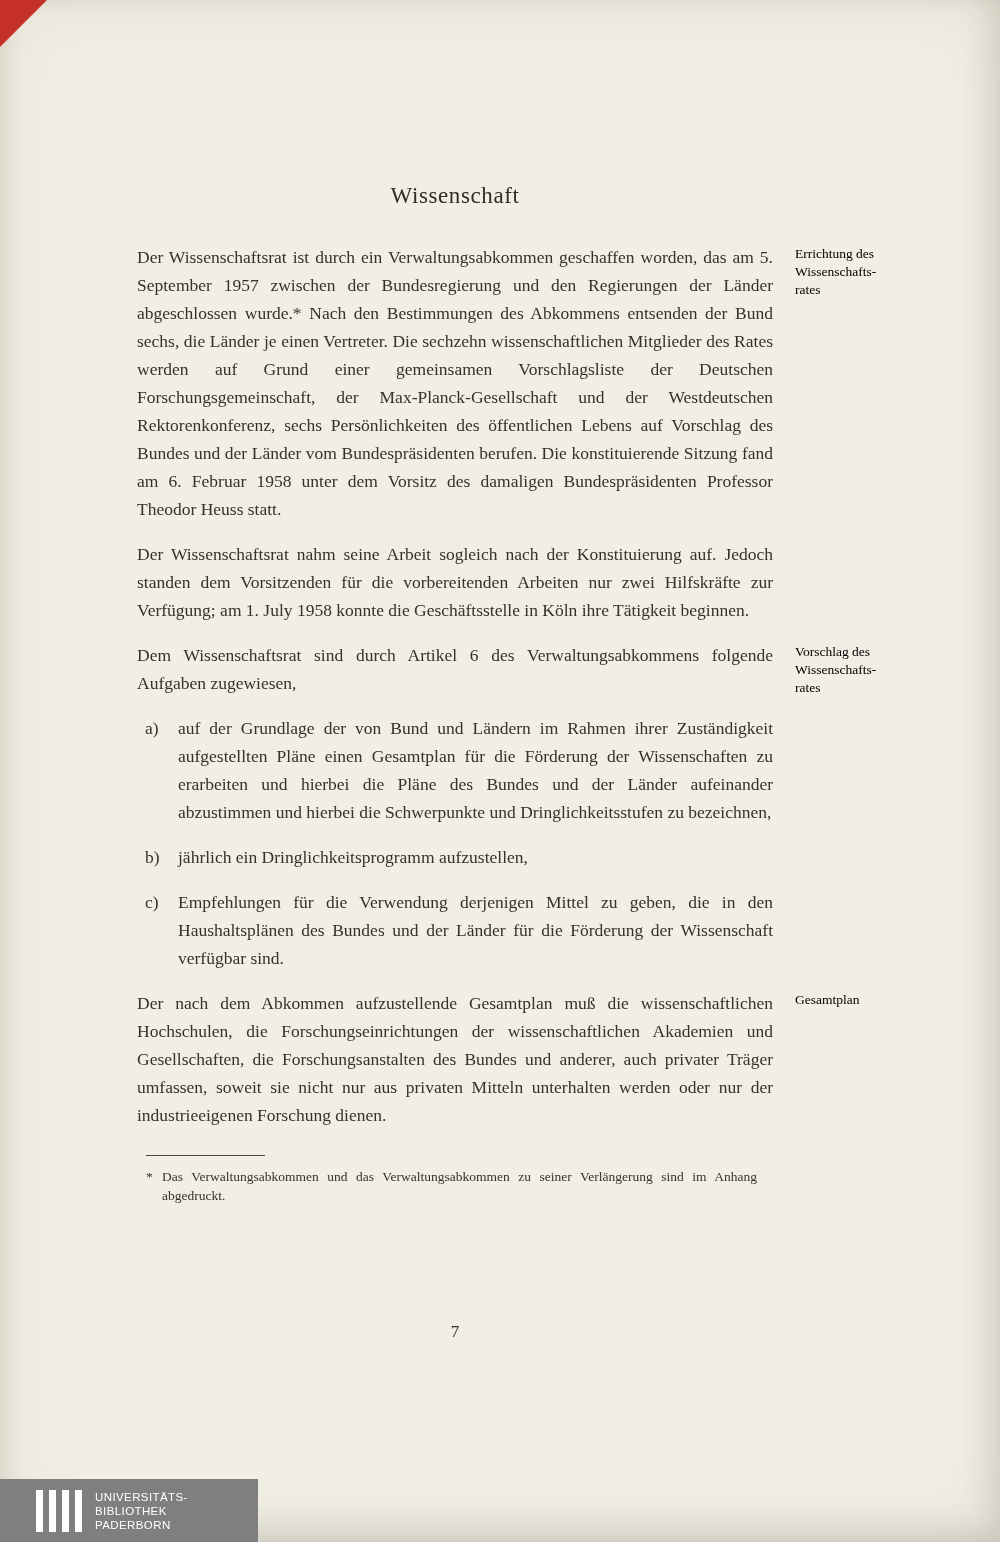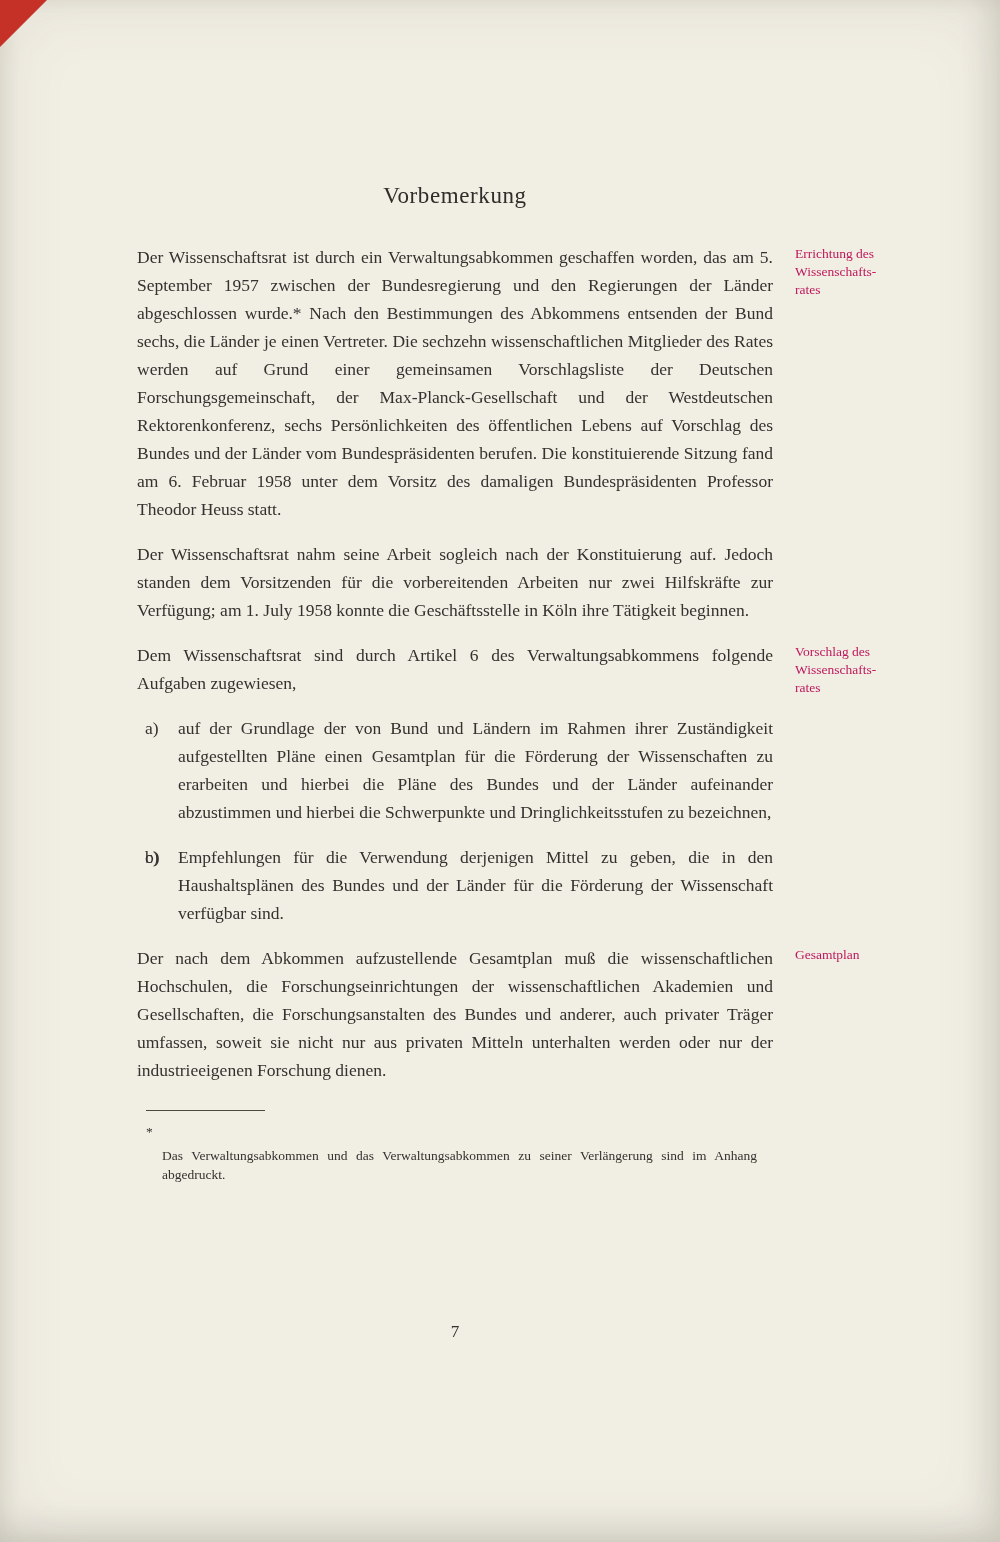--- a/index.html
+++ b/index.html
@@ -61,21 +61,21 @@
   }
   .para p { margin: 0; }
   .margin-note {
     position: absolute;
     left: 658px;
     top: 2px;
     width: 150px;
     font-size: 13.5px;
     line-height: 18px;
     text-align: left;
-    color: #be185d;
+    color: #000000;
   }
   .list-item {
     position: relative;
     font-size: 17.5px;
     line-height: 28px;
     text-align: justify;
     padding-left: 41px;
     margin: 0 0 17px 0;
   }
   .list-marker {
@@ -98,21 +98,20 @@
     line-height: 18.5px;
     padding-left: 9px;
     width: 620px;
     box-sizing: border-box;
   }
   .footnote-marker {
     flex: 0 0 16px;
   }
   .footnote-text {
     text-align: justify;
-    margin-top: 24px;
   }
   .page-number {
     position: absolute;
     left: 137px;
     top: 1322px;
     width: 636px;
     text-align: center;
     font-size: 17px;
     color: #33322e;
   }
@@ -151,21 +150,21 @@
 </style>
 </head>
 <body>
 
 <div class="page">
 
   <div class="red-corner"></div>
 
   <div class="main-col">
 
-    <h1 class="doc-title">Vorbemerkung</h1>
+    <h1 class="doc-title">Wissenschaft</h1>
 
     <div class="para">
       <p>Der Wissenschaftsrat ist durch ein Verwaltungsabkommen geschaffen worden, das am 5. September 1957 zwischen der Bundesregierung und den Regierungen der Länder abgeschlossen wurde.* Nach den Bestimmungen des Abkommens entsenden der Bund sechs, die Länder je einen Vertreter. Die sechzehn wissenschaftlichen Mitglieder des Rates werden auf Grund einer gemeinsamen Vorschlagsliste der Deutschen Forschungsgemeinschaft, der Max-Planck-Gesellschaft und der Westdeutschen Rektorenkonferenz, sechs Persönlichkeiten des öffentlichen Lebens auf Vorschlag des Bundes und der Länder vom Bundespräsidenten berufen. Die konstituierende Sitzung fand am 6. Februar 1958 unter dem Vorsitz des damaligen Bundespräsidenten Professor Theodor Heuss statt.</p>
       <div class="margin-note">
         <div>Errichtung des</div>
         <div>Wissenschafts-</div>
         <div>rates</div>
       </div>
     </div>
 
@@ -182,20 +181,21 @@
       </div>
     </div>
 
     <div class="list-item">
       <span class="list-marker">a)</span>
       <span>auf der Grundlage der von Bund und Ländern im Rahmen ihrer Zuständigkeit aufgestellten Pläne einen Gesamtplan für die Förderung der Wissenschaften zu erarbeiten und hierbei die Pläne des Bundes und der Länder aufeinander abzustimmen und hierbei die Schwerpunkte und Dringlichkeitsstufen zu bezeichnen,</span>
     </div>
 
     <div class="list-item">
       <span class="list-marker">b)</span>
+      <span>jährlich ein Dringlichkeitsprogramm aufzustellen,</span>
     </div>
 
     <div class="list-item">
       <span class="list-marker">c)</span>
       <span>Empfehlungen für die Verwendung derjenigen Mittel zu geben, die in den Haushaltsplänen des Bundes und der Länder für die Förderung der Wissenschaft verfügbar sind.</span>
     </div>
 
     <div class="para">
       <p>Der nach dem Abkommen aufzustellende Gesamtplan muß die wissenschaftlichen Hochschulen, die Forschungseinrichtungen der wissenschaftlichen Akademien und Gesellschaften, die Forschungsanstalten des Bundes und anderer, auch privater Träger umfassen, soweit sie nicht nur aus privaten Mitteln unterhalten werden oder nur der industrieeigenen Forschung dienen.</p>
       <div class="margin-note">
@@ -208,14 +208,27 @@
       <div class="footnote">
         <span class="footnote-marker">*</span>
         <span class="footnote-text">Das Verwaltungsabkommen und das Verwaltungsabkommen zu seiner Verlängerung sind im Anhang abgedruckt.</span>
       </div>
     </div>
 
   </div>
 
   <div class="page-number">7</div>
 
+  <div class="stamp">
+    <div class="logo-bars">
+      <span></span>
+        <span></span>
+        <span></span>
+        <span></span>
+    </div>
+    <div class="stamp-text">
+      <div>UNIVERSITÄTS-</div>
+      <div>BIBLIOTHEK</div>
+      <div>PADERBORN</div>
+    </div>
+  </div>
 
 </div>
 
 </body></html>

